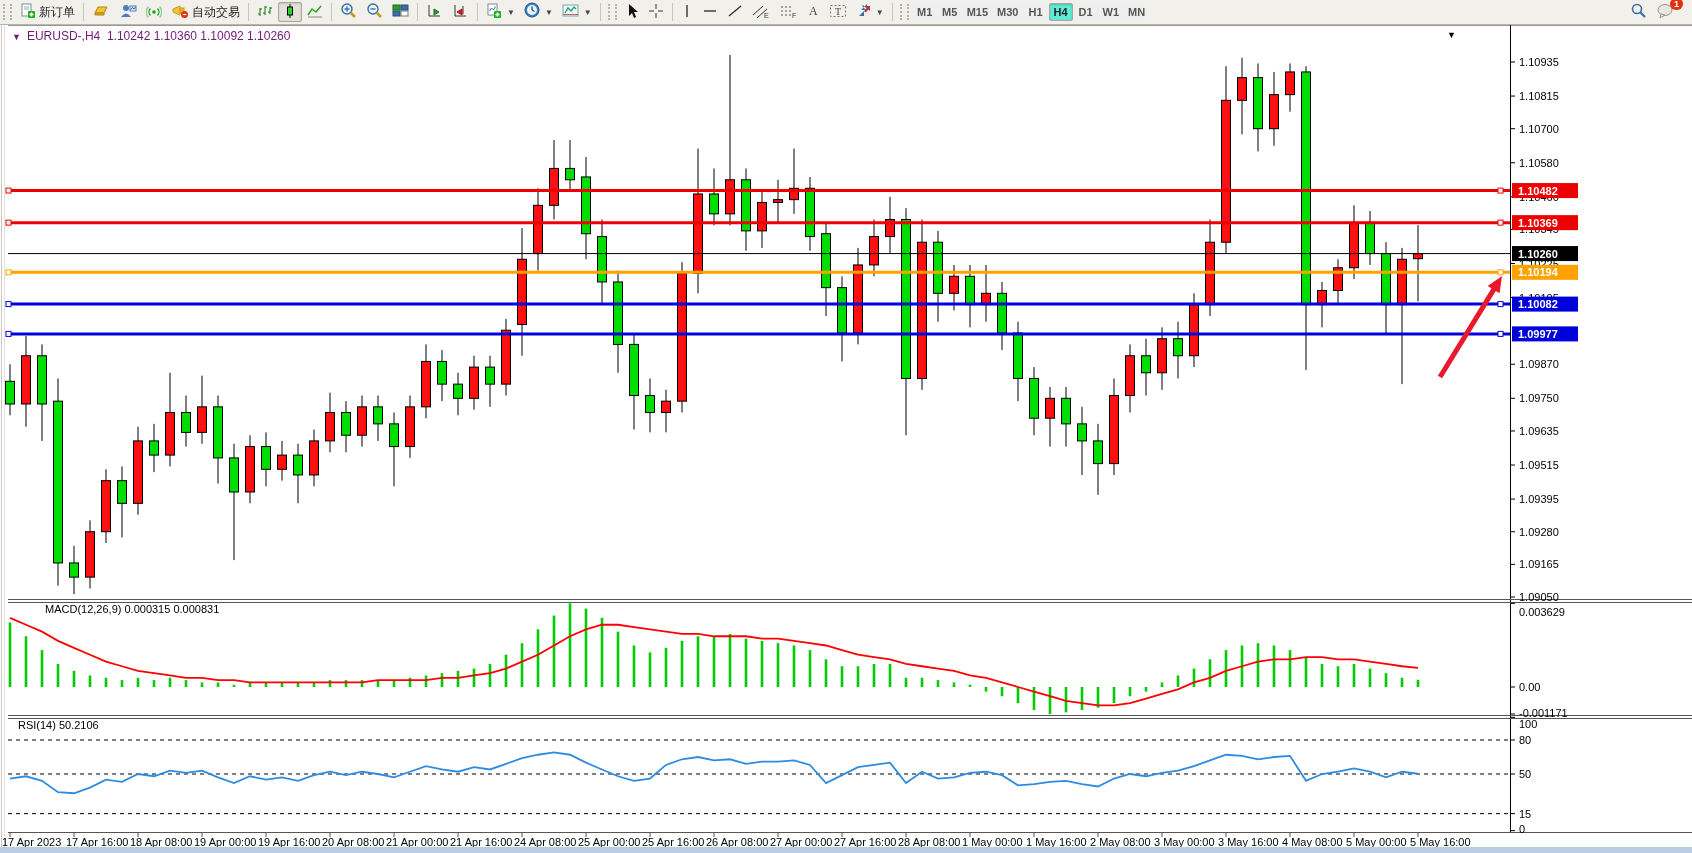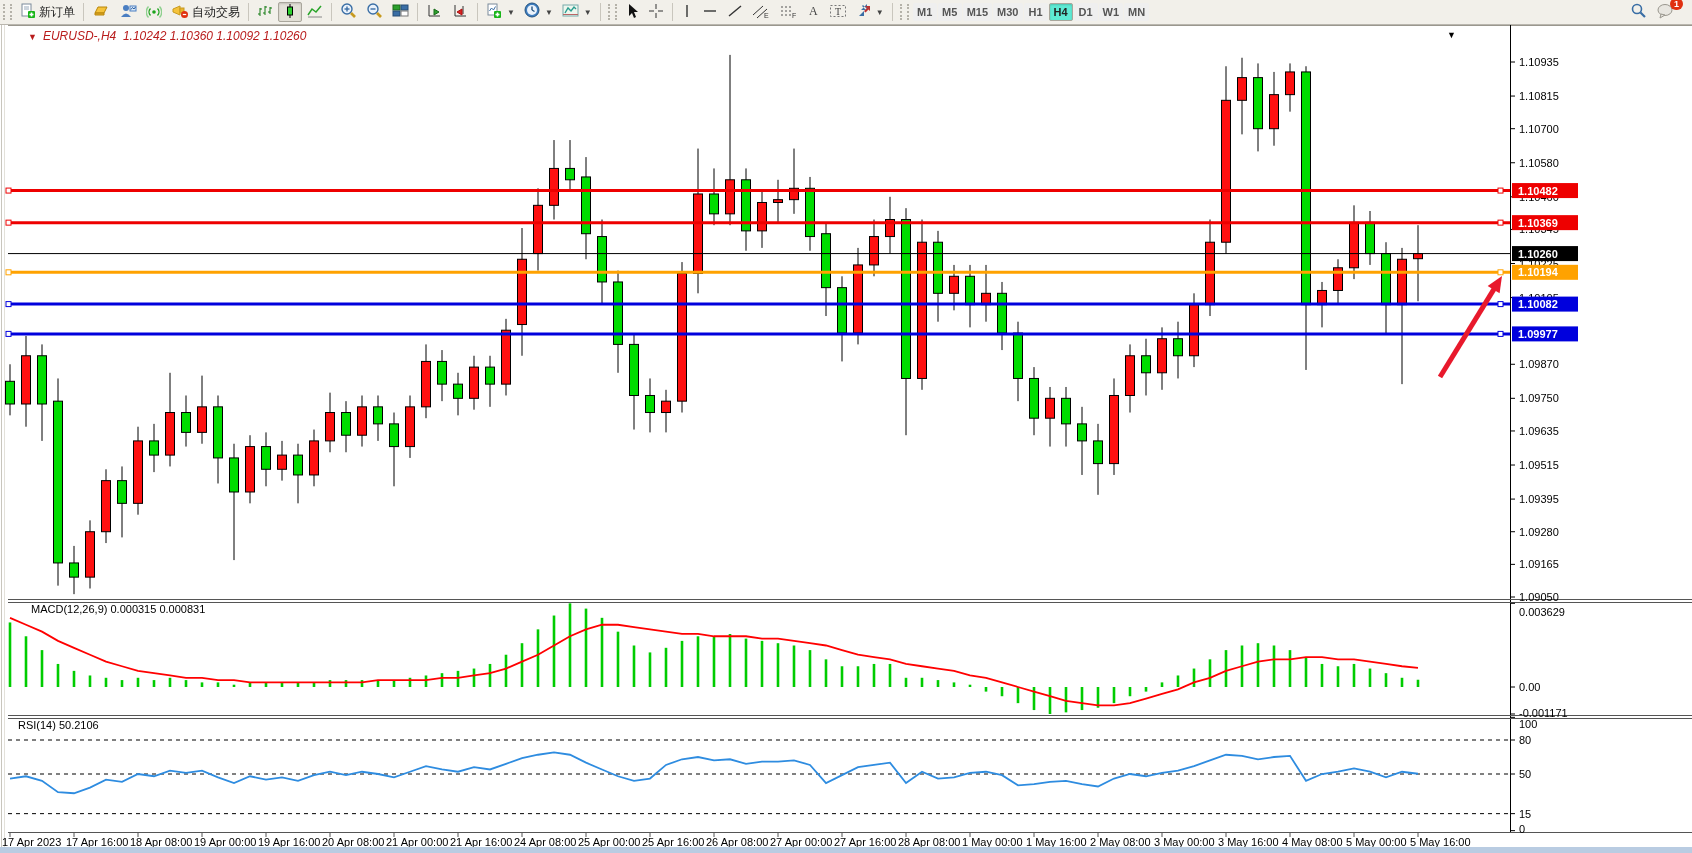--- a/index.html
+++ b/index.html
@@ -16,21 +16,21 @@
   .caret{font-size:8px;color:#444;margin-left:1px;}
   .tf{min-width:24px;height:18px;font-size:11px;font-weight:bold;color:#555;text-align:center;
       padding:1px 3px;border:1px solid transparent;border-radius:2px;}
   .tf.active{background:#5eead4;border:1px solid #a9a69c;box-shadow:inset 0 1px 2px rgba(0,0,0,.18);color:#222;}
   .spacer{flex:1;}
   .badge{position:absolute;right:-5px;top:-4px;background:#e03010;color:#fff;border-radius:7px;
          font-size:9px;font-weight:bold;padding:1px 4px;line-height:10px;}
   .chatwrap{position:relative;margin-right:14px;}
   
   #chart-svg{position:absolute;left:0;top:0;z-index:1;font-family:"Liberation Sans",sans-serif;}
-  .chart-title{position:absolute;left:28px;top:29px;z-index:2;font-size:12px;color:#b91c1c;font-style:italic;}
+  .chart-title{position:absolute;left:12px;top:29px;z-index:2;font-size:12px;color:#701a75;}
   .chart-title .tri{font-size:9px;margin-right:6px;}
   .ind-label{position:absolute;z-index:2;font-size:11px;color:#000;}
 </style>
 </head>
 <body>
 
 <div id="app">
 
   <div class="toolbar">
     <span class="grip"></span>
@@ -729,16 +729,16 @@
         <text x="1447" y="38" font-size="9" fill="#000">▼</text>
       </g>
       <g>
         <rect x="0" y="847" width="1692" height="6" fill="#b9cce2"></rect>
       </g>
     </svg>
 
   <div class="chart-title">
     <span class="tri">▼</span><span>EURUSD-,H4</span>&nbsp;&nbsp;<span>1.10242 1.10360 1.10092 1.10260</span>
   </div>
-  <div class="ind-label" style="left:0;top:603px;padding-left:31px;">MACD(12,26,9) 0.000315 0.000831</div>
+  <div class="ind-label" style="left:14px;top:603px;padding-left:31px;">MACD(12,26,9) 0.000315 0.000831</div>
   <div class="ind-label" style="left:18px;top:719px;">RSI(14) 50.2106</div>
 
 </div>
 
 </body></html>

